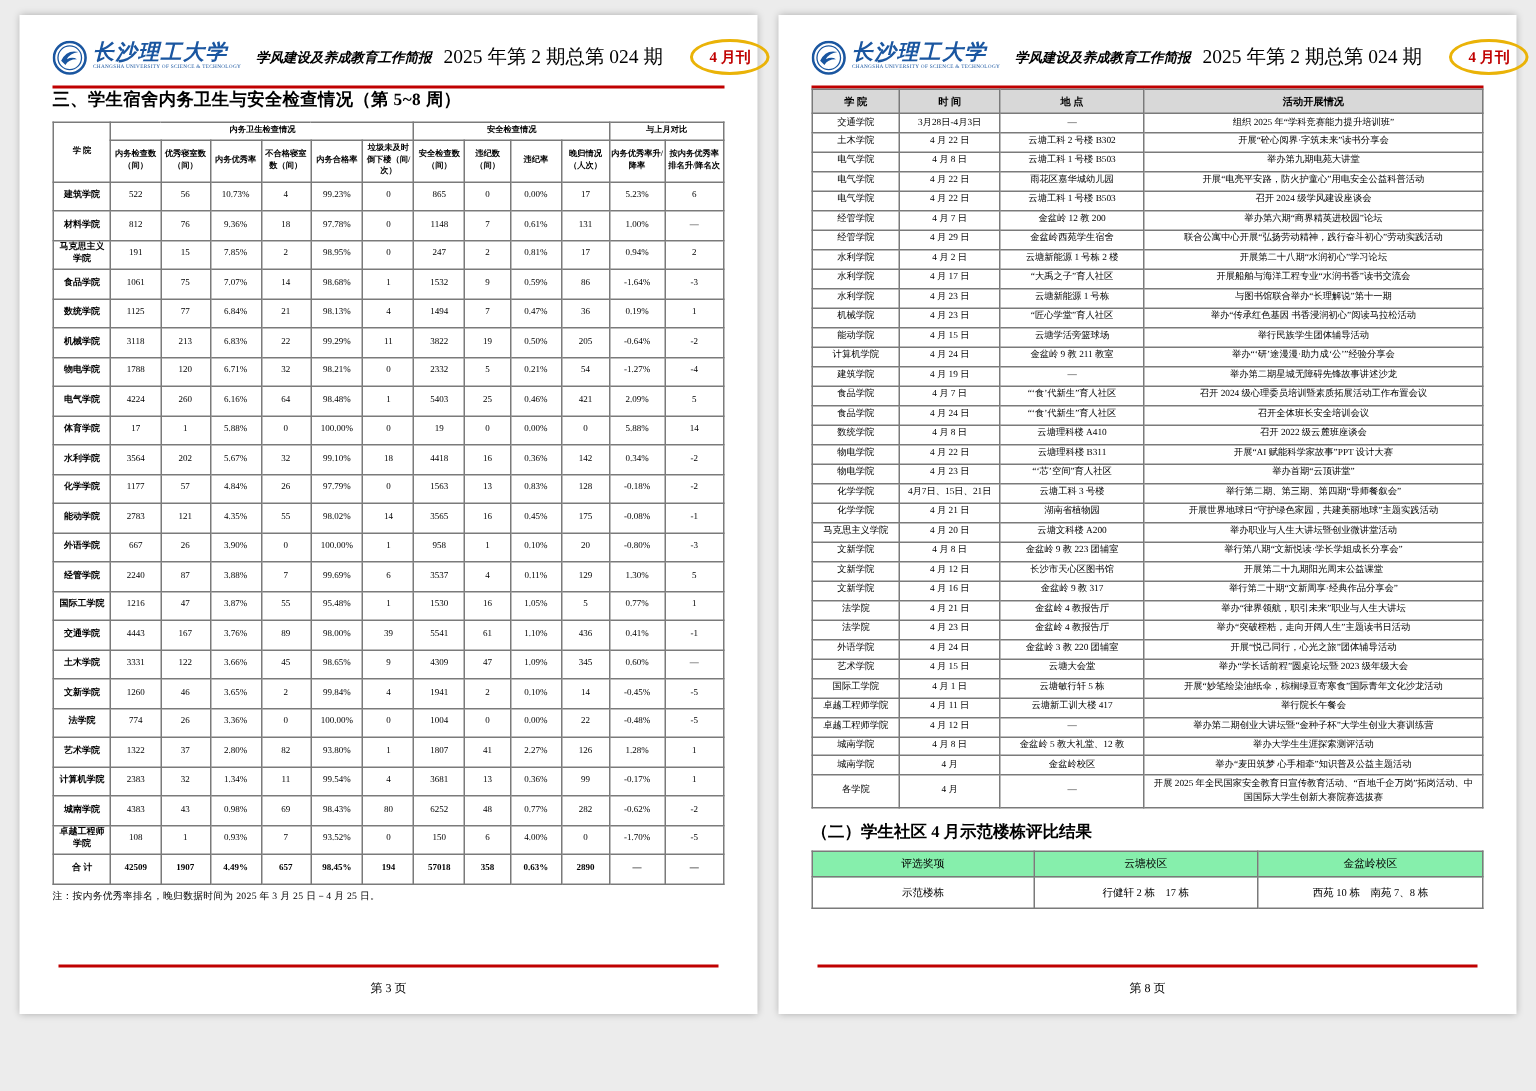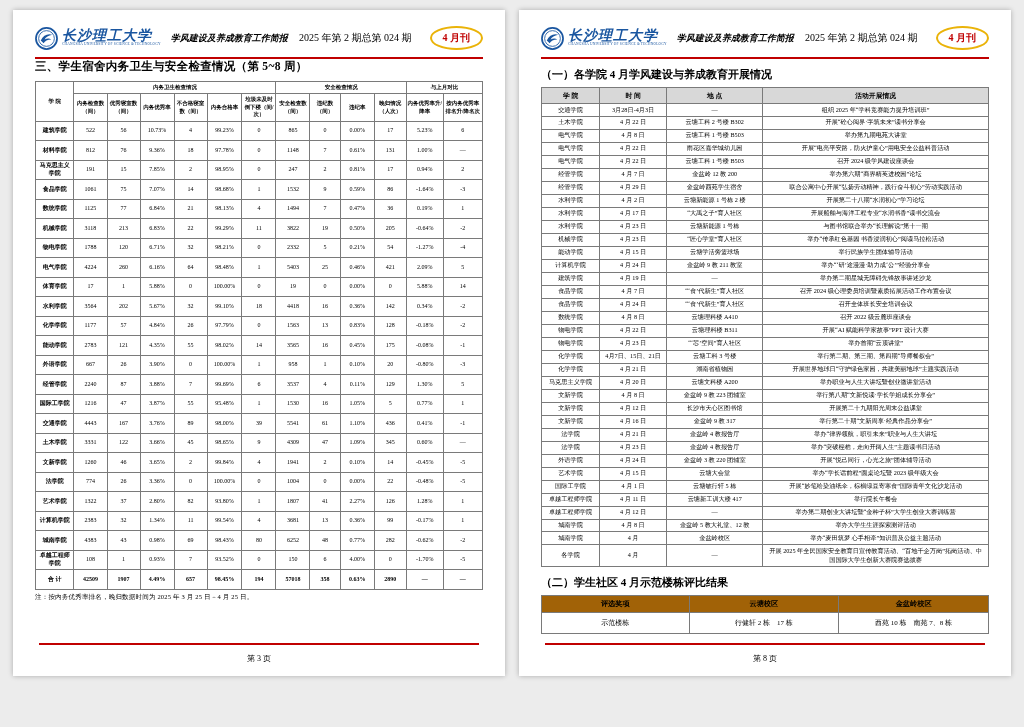--- a/index.html
+++ b/index.html
@@ -8,21 +8,21 @@
   .page { position:absolute; top:10px; width:492px; height:666px; background:#ffffff; box-shadow:0 0 5px rgba(0,0,0,.28); padding:16px 22px 0 22px; }
   .page-left { left:13px; }
   .page-right { left:519px; }
 
   .masthead { display:flex; align-items:center; gap:8px; }
   .brand-block { display:flex; align-items:center; gap:4px; }
   .logo-svg { width:23px; height:23px; flex:0 0 auto; }
   .brand-text { color:#1a56a0; font-weight:bold; font-style:italic; font-size:14px; line-height:12px; letter-spacing:1px; white-space:nowrap; }
   .brand-sub { color:#1a56a0; font-size:3.5px; letter-spacing:.2px; white-space:nowrap; }
   .mast-title { font-size:9px; font-style:italic; font-weight:bold; white-space:nowrap; margin-left:2px; }
-  .mast-issue { font-size:10px; white-space:nowrap; margin-left:auto; }
+  .mast-issue { font-size:13px; white-space:nowrap; margin-left:auto; }
   .badge { flex:0 0 auto; margin-left:10px; border:2px solid #eab308; color:#c00000; border-radius:50%; font-size:10px; font-weight:bold; padding:3px 11px; white-space:nowrap; }
   .mast-rule { border:none; border-top:2.5px solid #c00000; margin-top:7px; }
 
   .section-title { font-size:11.5px; font-weight:bold; margin:0 0 7px 0; letter-spacing:.3px; }
   .sub-title { font-size:11px; font-weight:bold; margin:8px 0 5px 0; }
 
   table { border-collapse:collapse; width:100%; table-layout:fixed; }
   td,th { border:1px solid #7a7a7a; text-align:center; vertical-align:middle; word-break:break-all; }
 
   .t-hyg { font-size:6px; }
@@ -30,21 +30,21 @@
   .t-hyg td { padding:0 1px; height:19.5px; line-height:1.3; }
   .t-hyg td:first-child { font-weight:bold; }
   .t-hyg tr:last-child td { font-weight:bold; }
 
   .t-act { font-size:6.2px; }
   .t-act th { background:#d8d8d8; font-weight:bold; font-size:6.8px; padding:2.5px 0; }
   .t-act td { padding:1.5px 2px; line-height:1.45; height:11px; }
   .t-act td:nth-child(4) { padding:1.5px 4px; }
 
   .t-model { font-size:7px; margin-top:2px; }
-  .t-model th { background:#a16207; font-weight:bold; font-size:7.2px; padding:3px 0; }
+  .t-model th { background:#86efac; font-weight:normal; font-size:7.2px; padding:3px 0; }
   .t-model td { padding:5px 2px; }
 
   .footnote { font-size:6.5px; margin-top:3px; letter-spacing:.2px; }
 
   .page-footer { position:absolute; left:26px; right:26px; bottom:12px; }
   .footer-rule { border:none; border-top:2px solid #c00000; }
   .page-num { text-align:center; font-size:8px; margin-top:8px; }
 </style>
 </head>
 <body>
@@ -494,21 +494,20 @@
           <div class="brand-text">长沙理工大学</div>
           <div class="brand-sub">CHANGSHA UNIVERSITY OF SCIENCE &amp; TECHNOLOGY</div>
         </div>
       </div>
       <div class="mast-title">学风建设及养成教育工作简报</div>
       <div class="mast-issue">2025 年第 2 期总第 024 期</div>
       <div class="badge">4 月刊</div>
     </div>
     <hr class="mast-rule">
 
-    <div class="sub-title">（一）各学院 4 月学风建设与养成教育开展情况</div>
 
     <table class="t-act">
       <colgroup>
         <col style="width:13%">
           <col style="width:15%">
           <col style="width:21.5%">
           <col style="width:50.5%">
       </colgroup>
       <thead>
         <tr>

